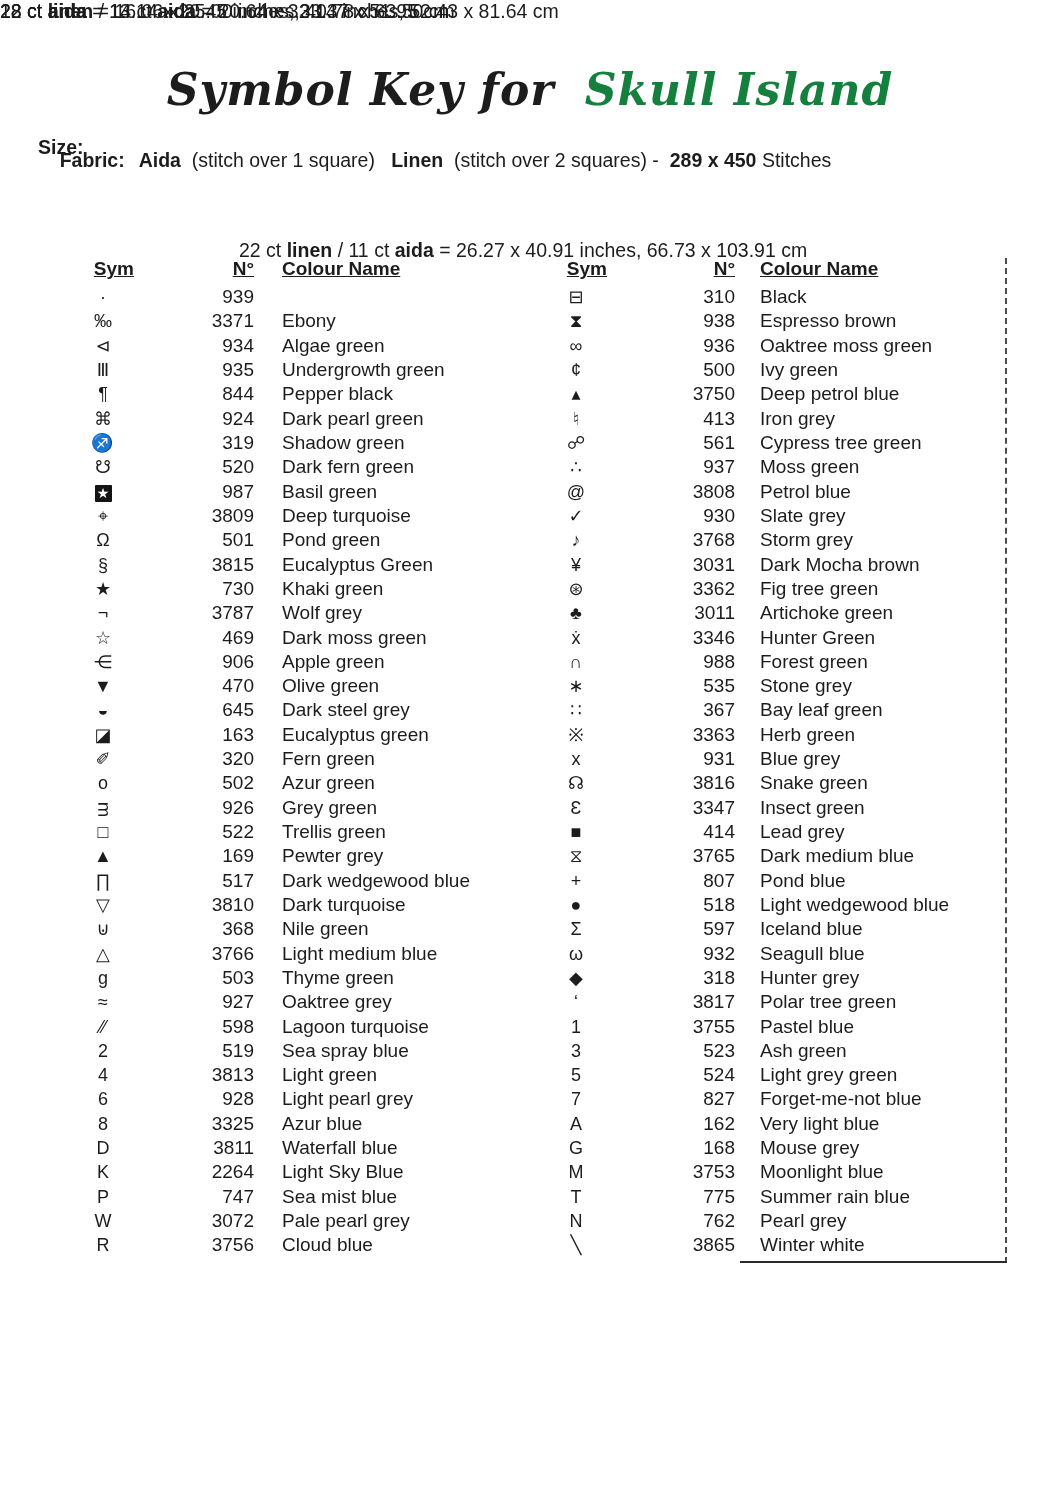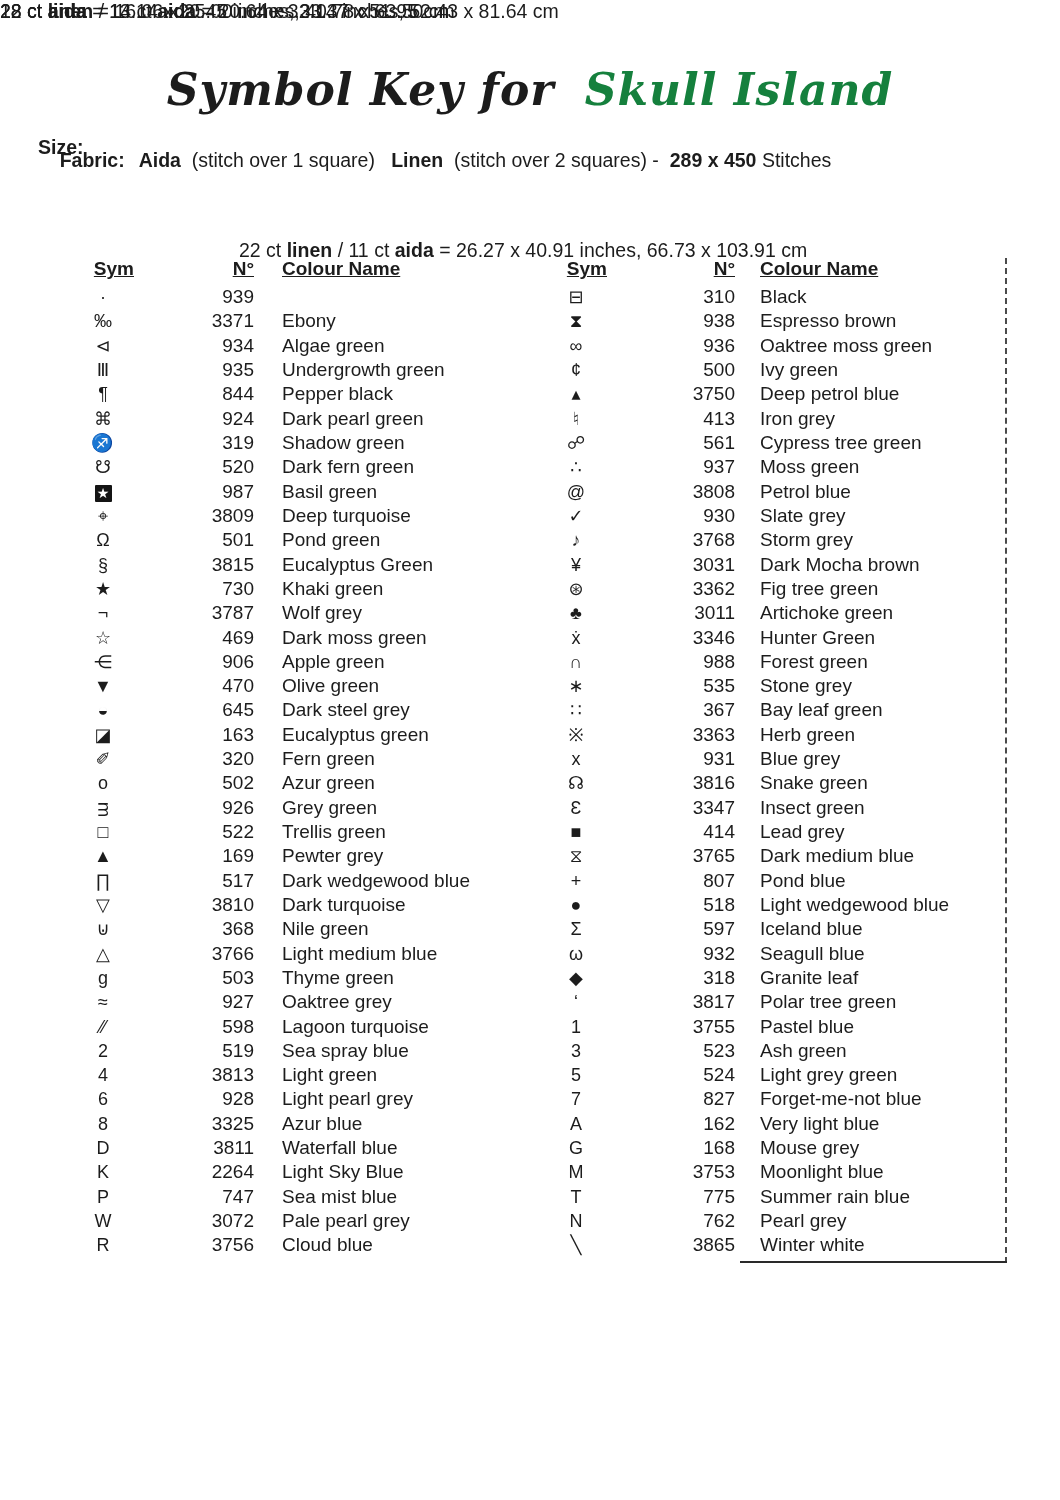--- a/index.html
+++ b/index.html
@@ -424,21 +424,21 @@
           <span class="cell-name">Iceland blue</span>
         </div>
         <div class="key-row">
           <span class="cell-sym">ω</span>
           <span class="cell-num">932</span>
           <span class="cell-name">Seagull blue</span>
         </div>
         <div class="key-row">
           <span class="cell-sym">◆</span>
           <span class="cell-num">318</span>
-          <span class="cell-name">Granite leaf</span>
+          <span class="cell-name">Hunter grey</span>
         </div>
         <div class="key-row">
           <span class="cell-sym">‘</span>
           <span class="cell-num">3817</span>
           <span class="cell-name">Polar tree green</span>
         </div>
         <div class="key-row">
           <span class="cell-sym">1</span>
           <span class="cell-num">3755</span>
           <span class="cell-name">Pastel blue</span>

